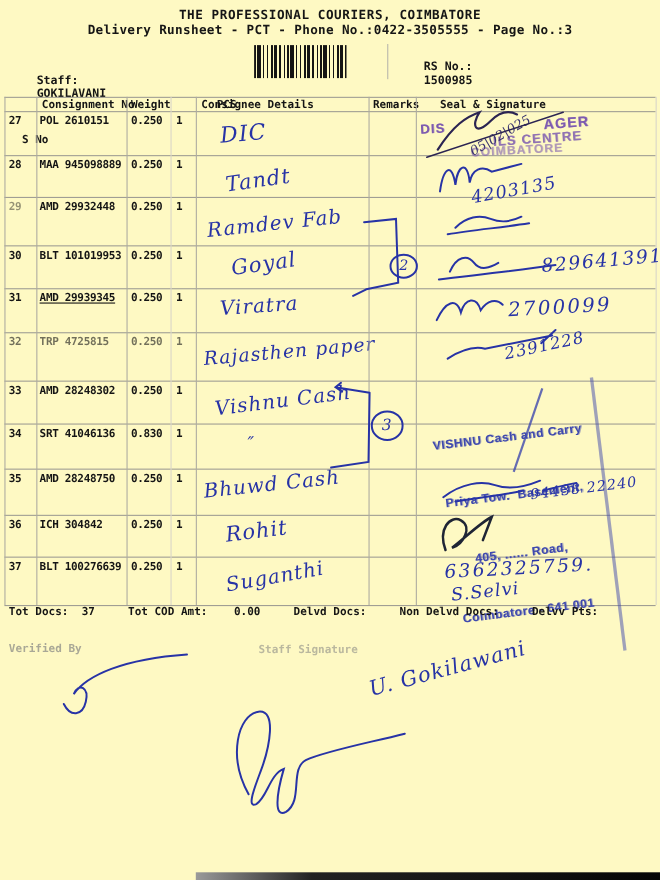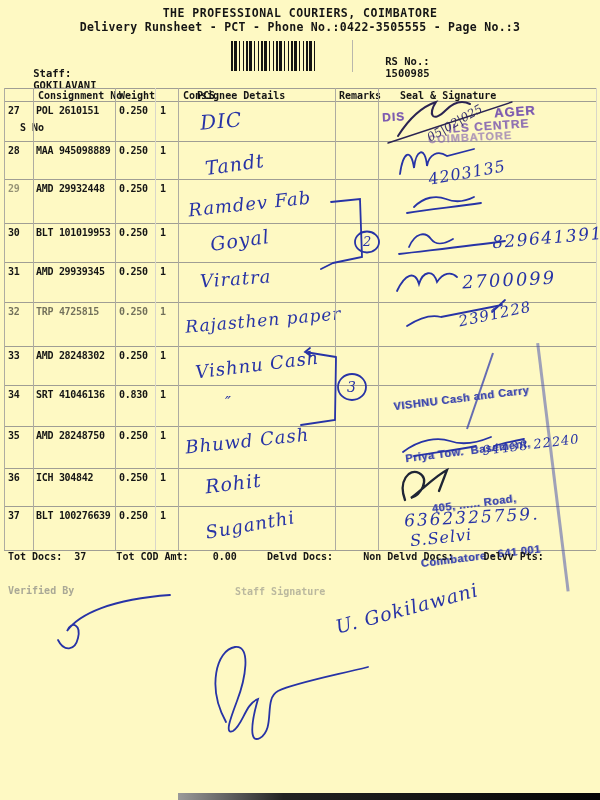--- a/index.html
+++ b/index.html
@@ -69,21 +69,21 @@
       <div class="abs printed" style="left: 36px; top: 183px; width: 78px; font-size: 10px; letter-spacing: -0.3px; opacity: 1;">AMD 29932448</div>
       <div class="abs printed" style="left: 119px; top: 183px; width: 36px; font-size: 10px; letter-spacing: -0.3px; opacity: 1;">0.250</div>
       <div class="abs printed" style="left: 160px; top: 183px; width: 14px; font-size: 10px; letter-spacing: -0.3px; opacity: 1;">1</div>
       <div class="abs hand" style="left: 188px; top: 193px; font-size: 18px; transform: rotate(-6deg); letter-spacing: 1px;">Ramdev Fab</div>
       <div class="abs printed" style="left: 8px; top: 227px; width: 24px; font-size: 10px; letter-spacing: -0.3px; opacity: 1;">30</div>
       <div class="abs printed" style="left: 36px; top: 227px; width: 78px; font-size: 10px; letter-spacing: -0.3px; opacity: 1;">BLT 101019953</div>
       <div class="abs printed" style="left: 119px; top: 227px; width: 36px; font-size: 10px; letter-spacing: -0.3px; opacity: 1;">0.250</div>
       <div class="abs printed" style="left: 160px; top: 227px; width: 14px; font-size: 10px; letter-spacing: -0.3px; opacity: 1;">1</div>
       <div class="abs hand" style="left: 210px; top: 229px; font-size: 19px; transform: rotate(-8deg); letter-spacing: 1px;">Goyal</div>
       <div class="abs printed" style="left: 8px; top: 266px; width: 24px; font-size: 10px; letter-spacing: -0.3px; opacity: 1;">31</div>
-      <div class="abs printed" style="left: 36px; top: 266px; width: 78px; font-size: 10px; letter-spacing: -0.3px; opacity: 1;">AMD 29939345</div>
+      <div class="abs printed" style="left: 36px; top: 266px; width: 78px; font-size: 10px; letter-spacing: -0.3px; opacity: 1; text-decoration: underline;">AMD 29939345</div>
       <div class="abs printed" style="left: 119px; top: 266px; width: 36px; font-size: 10px; letter-spacing: -0.3px; opacity: 1;">0.250</div>
       <div class="abs printed" style="left: 160px; top: 266px; width: 14px; font-size: 10px; letter-spacing: -0.3px; opacity: 1;">1</div>
       <div class="abs hand" style="left: 200px; top: 268px; font-size: 18px; transform: rotate(-4deg); letter-spacing: 1px;">Viratra</div>
       <div class="abs printed" style="left: 8px; top: 306px; width: 24px; font-size: 10px; letter-spacing: -0.3px; opacity: 0.6;">32</div>
       <div class="abs printed" style="left: 36px; top: 306px; width: 78px; font-size: 10px; letter-spacing: -0.3px; opacity: 0.6;">TRP 4725815</div>
       <div class="abs printed" style="left: 119px; top: 306px; width: 36px; font-size: 10px; letter-spacing: -0.3px; opacity: 0.6;">0.250</div>
       <div class="abs printed" style="left: 160px; top: 306px; width: 14px; font-size: 10px; letter-spacing: -0.3px; opacity: 0.6;">1</div>
       <div class="abs hand" style="left: 185px; top: 310px; font-size: 17px; transform: rotate(-5deg); letter-spacing: 1px;">Rajasthen paper</div>
       <div class="abs printed" style="left: 8px; top: 350px; width: 24px; font-size: 10px; letter-spacing: -0.3px; opacity: 1;">33</div>
       <div class="abs printed" style="left: 36px; top: 350px; width: 78px; font-size: 10px; letter-spacing: -0.3px; opacity: 1;">AMD 28248302</div>

